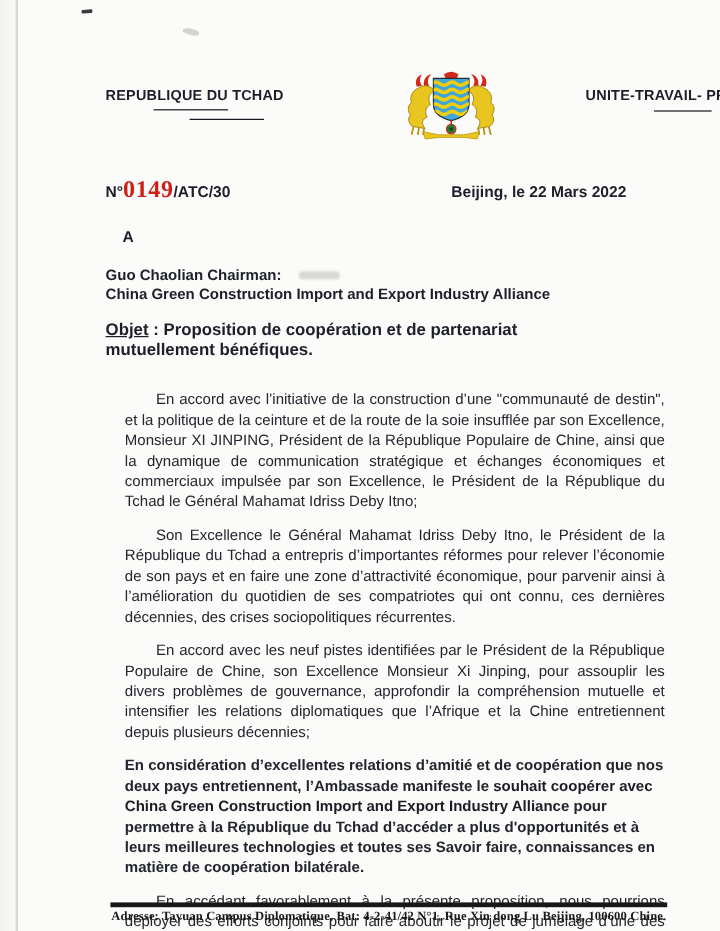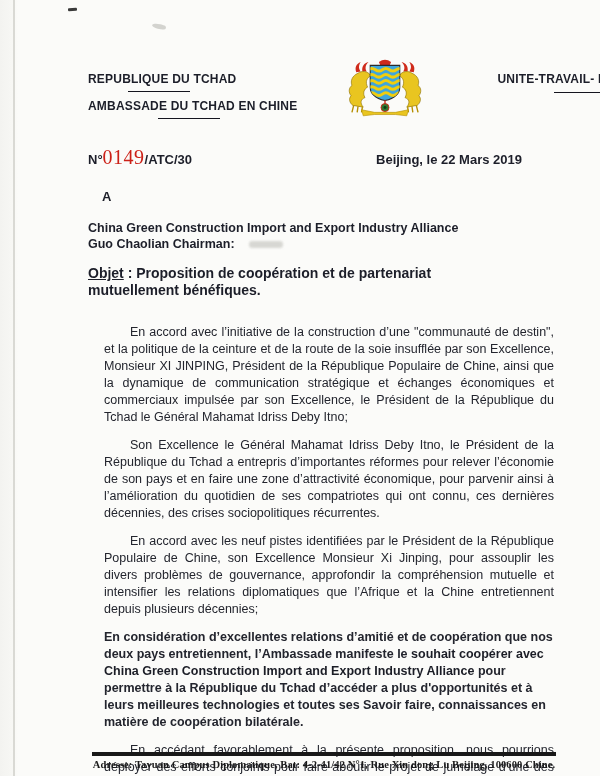--- a/index.html
+++ b/index.html
@@ -37,21 +37,21 @@
   .rule { border-top:1.6px solid #15151f; width:62px; height:0; margin-top:5px; }
   .rule-1 { margin-left:40px; margin-bottom:7px; }
   .rule-2 { margin-left:70px; }
   .emblem-wrap { flex:0 0 84px; margin-left:4px; }
   .motto-block { margin-left:24px; padding-top:14px; }
   .motto-rule { margin:6px auto 0; width:48px; }
 
   
   .ref-row { display:flex; align-items:baseline; margin-top:24px; }
   .ref-no { font-size:13px; font-weight:bold; color:#1c1e29; }
-  .ref-num { font-family:"Liberation Serif", serif; font-size:20px; font-weight:normal; color:#cc2118; letter-spacing:.5px; }
+  .ref-num { font-family:"Liberation Serif", serif; font-size:20px; font-weight:bold; color:#cc2118; letter-spacing:.5px; }
   .date { margin-left:auto; margin-right:32px; font-size:13px; font-weight:bold; color:#1c1e29; }
 
   
   .salutation { margin:20px 0 0 14px; font-size:13px; font-weight:bold; color:#1c1e29; }
   .addressee { margin-top:17px; font-size:12.5px; font-weight:bold; color:#1c1e29; line-height:15.5px; }
   .smudge { display:inline-block; width:34px; height:7px; margin-left:14px; background:#c5c5c0; opacity:.65; border-radius:3px; filter:blur(1px); }
 
   
   .subject { margin-top:13px; font-size:14px; font-weight:bold; color:#1c1e29; line-height:16.5px; max-width:430px; }
   .subject .u { text-decoration:underline; }
@@ -78,21 +78,20 @@
   <div class="scan-edge"></div>
   <div class="speck"></div>
   <div class="speck2"></div>
 
   <div class="content">
 
     <div class="header">
       <div class="org-block">
         <div class="org-line">REPUBLIQUE DU TCHAD</div>
         <div class="rule rule-1"></div>
-        <div class="org-line">AMBASSADE DU TCHAD EN CHINE</div>
         <div class="rule rule-2"></div>
       </div>
 
       <div class="emblem-wrap">
         <svg width="80" height="60" viewBox="0 0 92 68">
           <defs>
             <clipPath id="shieldClip">
               <path d="M29 8 L63 8 L63 33 C63 41 56 46 46 48.5 C36 46 29 41 29 33 Z"></path>
             </clipPath>
           </defs>
@@ -135,27 +134,27 @@
       </div>
 
       <div class="motto-block">
         <div class="org-line">UNITE-TRAVAIL- PROGRES</div>
         <div class="rule motto-rule"></div>
       </div>
     </div>
 
     <div class="ref-row">
       <div class="ref-no"><span>N°</span><span class="ref-num">0149</span><span>/ATC/30</span></div>
-      <div class="date">Beijing, le 22 Mars 2019</div>
+      <div class="date">Beijing, le 22 Mars 2022</div>
     </div>
 
     <div class="salutation">A</div>
     <div class="addressee">
+      <div><span>Guo Chaolian Chairman:</span><span class="smudge"></span></div>
       <div>China Green Construction Import and Export Industry Alliance</div>
-      <div><span>Guo Chaolian Chairman:</span><span class="smudge"></span></div>
     </div>
 
     <div class="subject"><span class="u">Objet</span><span> : </span><span>Proposition de coopération et de partenariat mutuellement bénéfiques.</span></div>
 
     <div class="body-text">
       <p class="para">En accord avec l’initiative de la construction d’une "communauté de destin", et la politique de la ceinture et de la route de la soie insufflée par son Excellence, Monsieur XI JINPING, Président de la République Populaire de Chine, ainsi que la dynamique de communication stratégique et échanges économiques et commerciaux impulsée par son Excellence, le Président de la République du Tchad le Général Mahamat Idriss Deby Itno;</p>
       <p class="para">Son Excellence le Général Mahamat Idriss Deby Itno, le Président de la République du Tchad a entrepris d’importantes réformes pour relever l’économie de son pays et en faire une zone d’attractivité économique, pour parvenir ainsi à l’amélioration du quotidien de ses compatriotes qui ont connu, ces dernières décennies, des crises sociopolitiques récurrentes.</p>
       <p class="para">En accord avec les neuf pistes identifiées par le Président de la République Populaire de Chine, son Excellence Monsieur Xi Jinping, pour assouplir les divers problèmes de gouvernance, approfondir la compréhension mutuelle et intensifier les relations diplomatiques que l’Afrique et la Chine entretiennent depuis plusieurs décennies;</p>
       <p class="para no-indent"><span>En considération d’excellentes relations d’amitié et de coopération que nos deux pays entretiennent, l’Ambassade manifeste le </span><b>souhait coopérer avec  China Green Construction Import and Export Industry Alliance</b><span> pour permettre à la République du Tchad d’accéder a plus d'opportunités et à leurs meilleures technologies et toutes ses Savoir faire, connaissances en matière de coopération bilatérale.</span></p>
       <p class="para">En accédant favorablement à la présente proposition, nous pourrions déployer des efforts conjoints pour faire aboutir le projet de jumelage d’une des ville de la République du Tchad avec de différentes villes de Chine, menant ainsi à bien les neuf domaines de coopération et les cinq liens de « la Ceinture et la Route » initiés par son Excellence Monsieur Xi Jinping, Président de la République Populaire de Chine, à</p>

